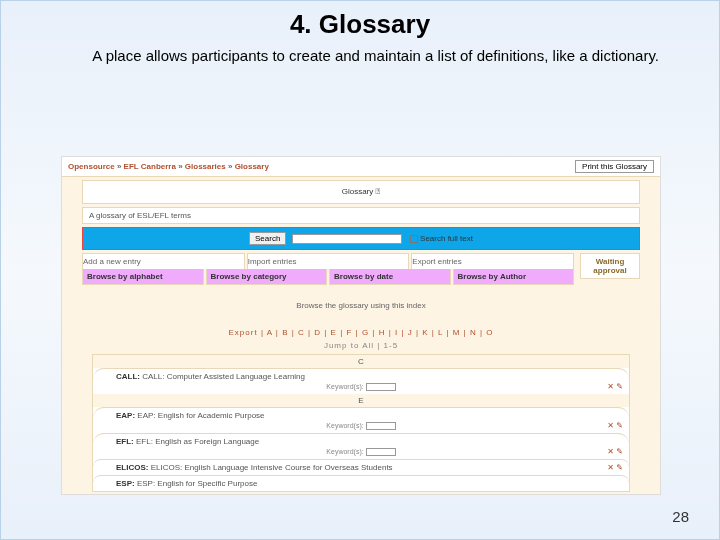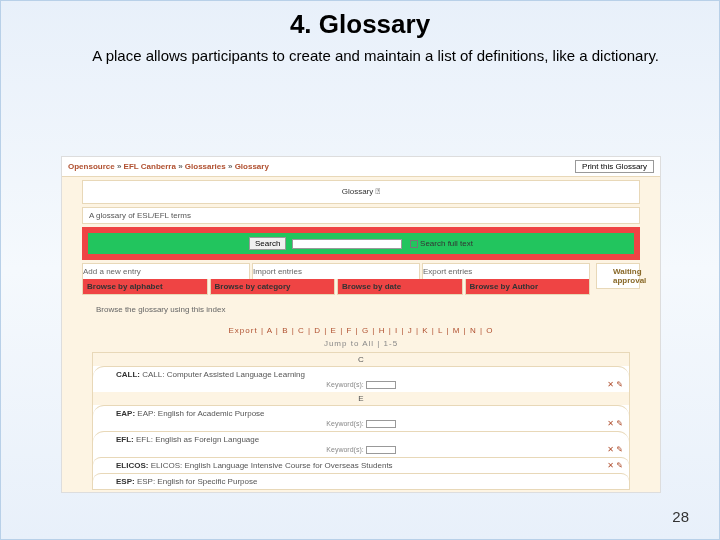--- a/index.html
+++ b/index.html
@@ -62,22 +62,22 @@
     color: #333;
   }
   .desc-row {
     background: #fff;
     border: 1px solid #e8d8b8;
     margin: 3px 20px;
     padding: 3px 6px;
     color: #555;
   }
   .search-row {
-    background: #22c55e;
-    border: 6px solid #ef4444;
+    background: #0ea5e9;
+    border: 1px solid #ef4444;
     margin: 3px 20px;
     padding: 4px;
     text-align: center;
   }
   .search-row .sbtn {
     background: #f0f0f0;
     border: 1px solid #999;
     padding: 1px 5px;
     font-size: 8px;
     margin-right: 3px;
@@ -108,41 +108,42 @@
     border: 1px solid #e8d8b8;
     padding: 3px 0;
     font-weight: bold;
     font-size: 8px;
     color: #333;
   }
   .tab.dim { color: #666; font-weight: normal; border-bottom: none; }
   .tabs2 { display: flex; margin: 0 20px; gap: 2px; }
   .tab2 {
     flex: 1;
-    background: #ef4444;
+    background: #f0abfc;
     border: 1px solid #e8d8b8;
     border-top: none;
     padding: 3px 4px;
     font-weight: bold;
     font-size: 8px;
   }
   .waiting {
     background: #fff;
     border: 1px solid #e8d8b8;
-    padding: 3px 16px;
-    font-weight: bold;
-    font-size: 8px;
-    width: 44px;
+    padding: 3px 8px;
+    font-weight: bold;
+    font-size: 8px;
+    width: 60px;
     text-align: center;
     color: #8a6a2a;
   }
   .index-row {
     background: #fdf4e3;
+    text-align: center;
     padding: 4px;
-    margin: 6px 30px;
+    margin: 12px 30px;
     color: #666;
     font-size: 8px;
   }
   .alpha-row {
     text-align: center;
     padding: 2px;
     color: #b05030;
     font-size: 8px;
     letter-spacing: 1px;
   }

